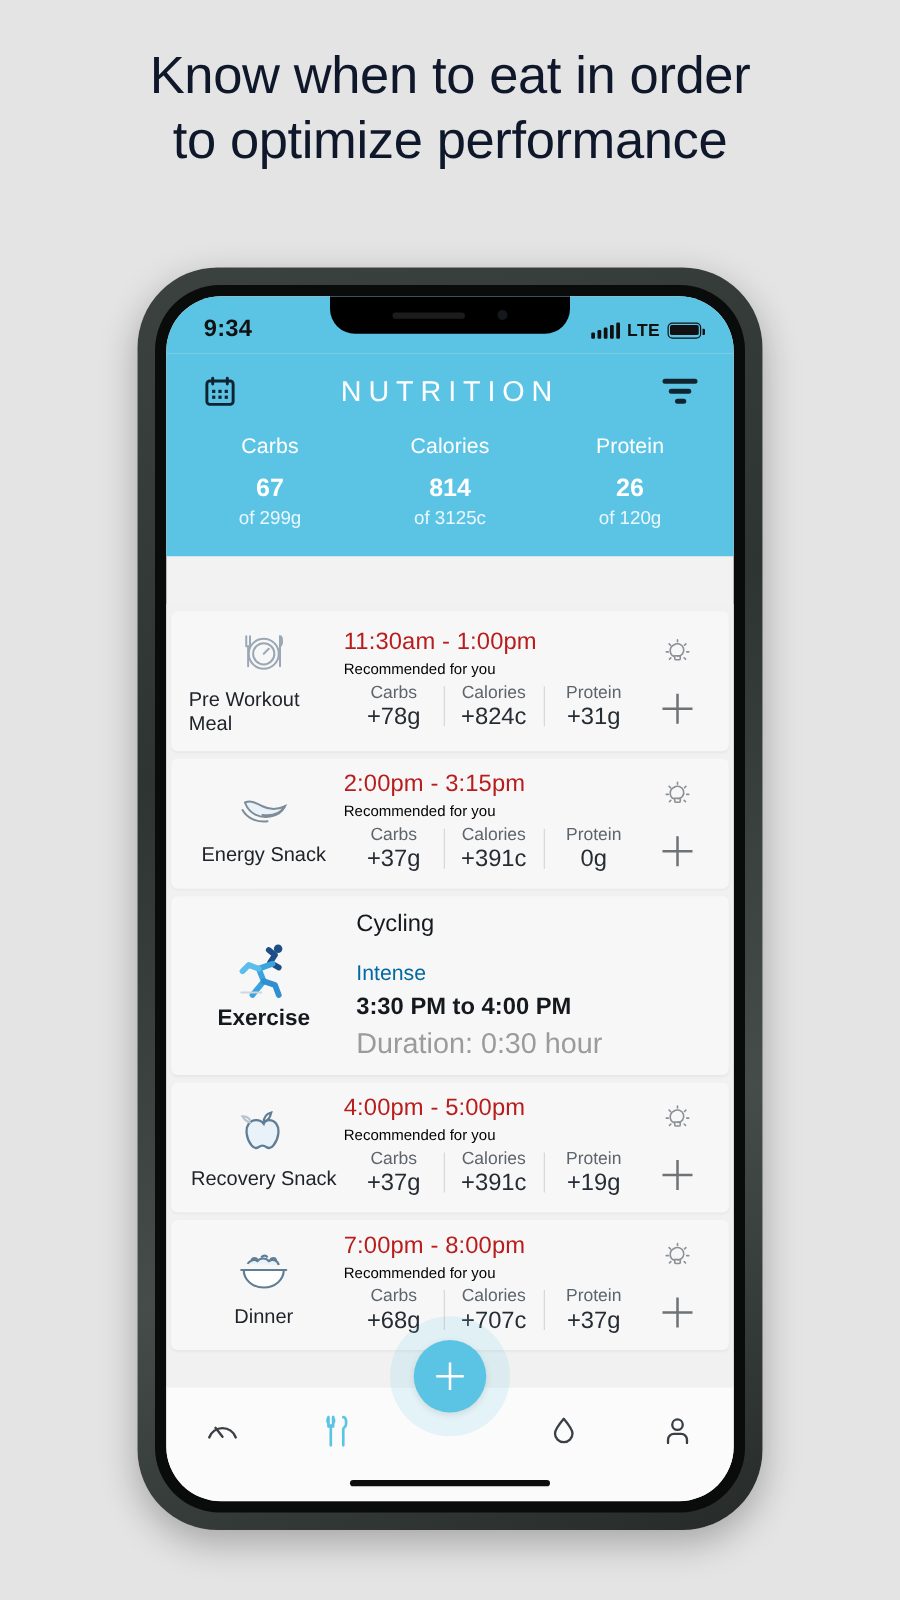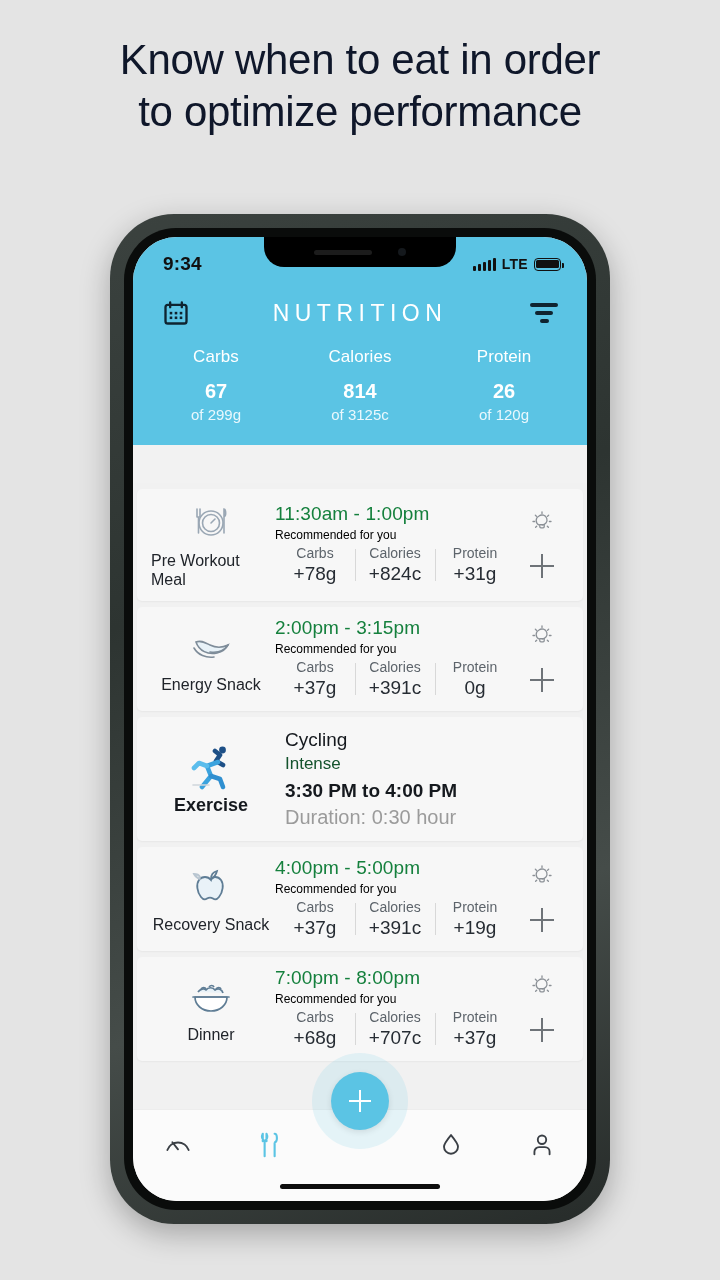--- a/index.html
+++ b/index.html
@@ -279,21 +279,21 @@
     color: #20242a;
     line-height: 19px;
   }
   .card-main {
     flex: 1;
     padding-left: 4px;
     min-width: 0;
   }
   .card-time {
     font-size: 19px;
-    color: #15803d;
+    color: #b91c1c;
     font-weight: 400;
     letter-spacing: 0.1px;
   }
   .card-rec {
     font-size: 12px;
     color: #000000;
     margin-top: 3px;
   }
   .nutri-row {
     display: flex;
@@ -365,31 +365,31 @@
     flex: 1;
     padding-left: 14px;
   }
   .ex-name {
     font-size: 19px;
     font-weight: 400;
     color: #15191e;
   }
   .ex-intensity {
     font-size: 17px;
-    color: #14532d;
-    margin-top: 3px;
+    color: #0369a1;
+    margin-top: 18px;
   }
   .ex-range {
     font-size: 19px;
     font-weight: 700;
     color: #15191e;
     margin-top: 6px;
   }
   .ex-duration {
-    font-size: 20px;
+    font-size: 23px;
     color: #9b9b9b;
     margin-top: 4px;
   }
 
   
   .tabbar {
     position: absolute;
     left: 0;
     right: 0;
     bottom: 0;

